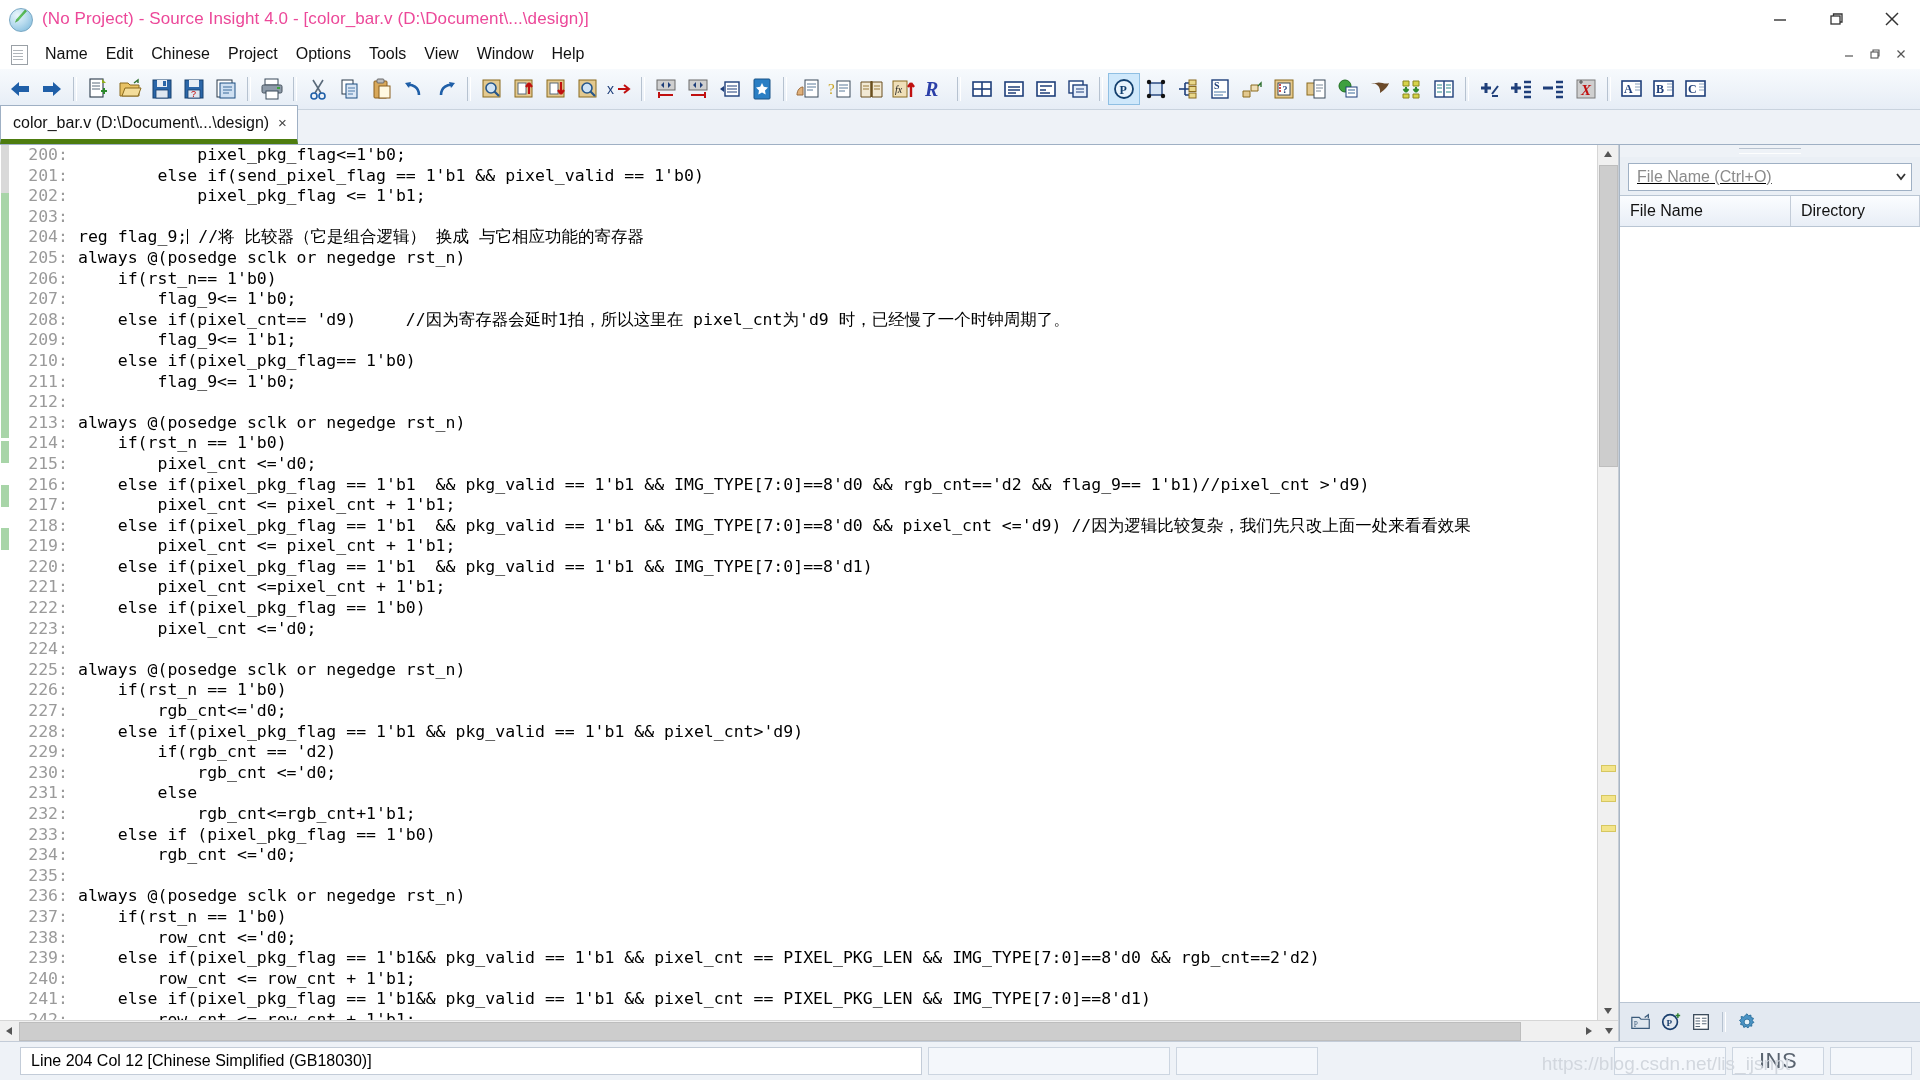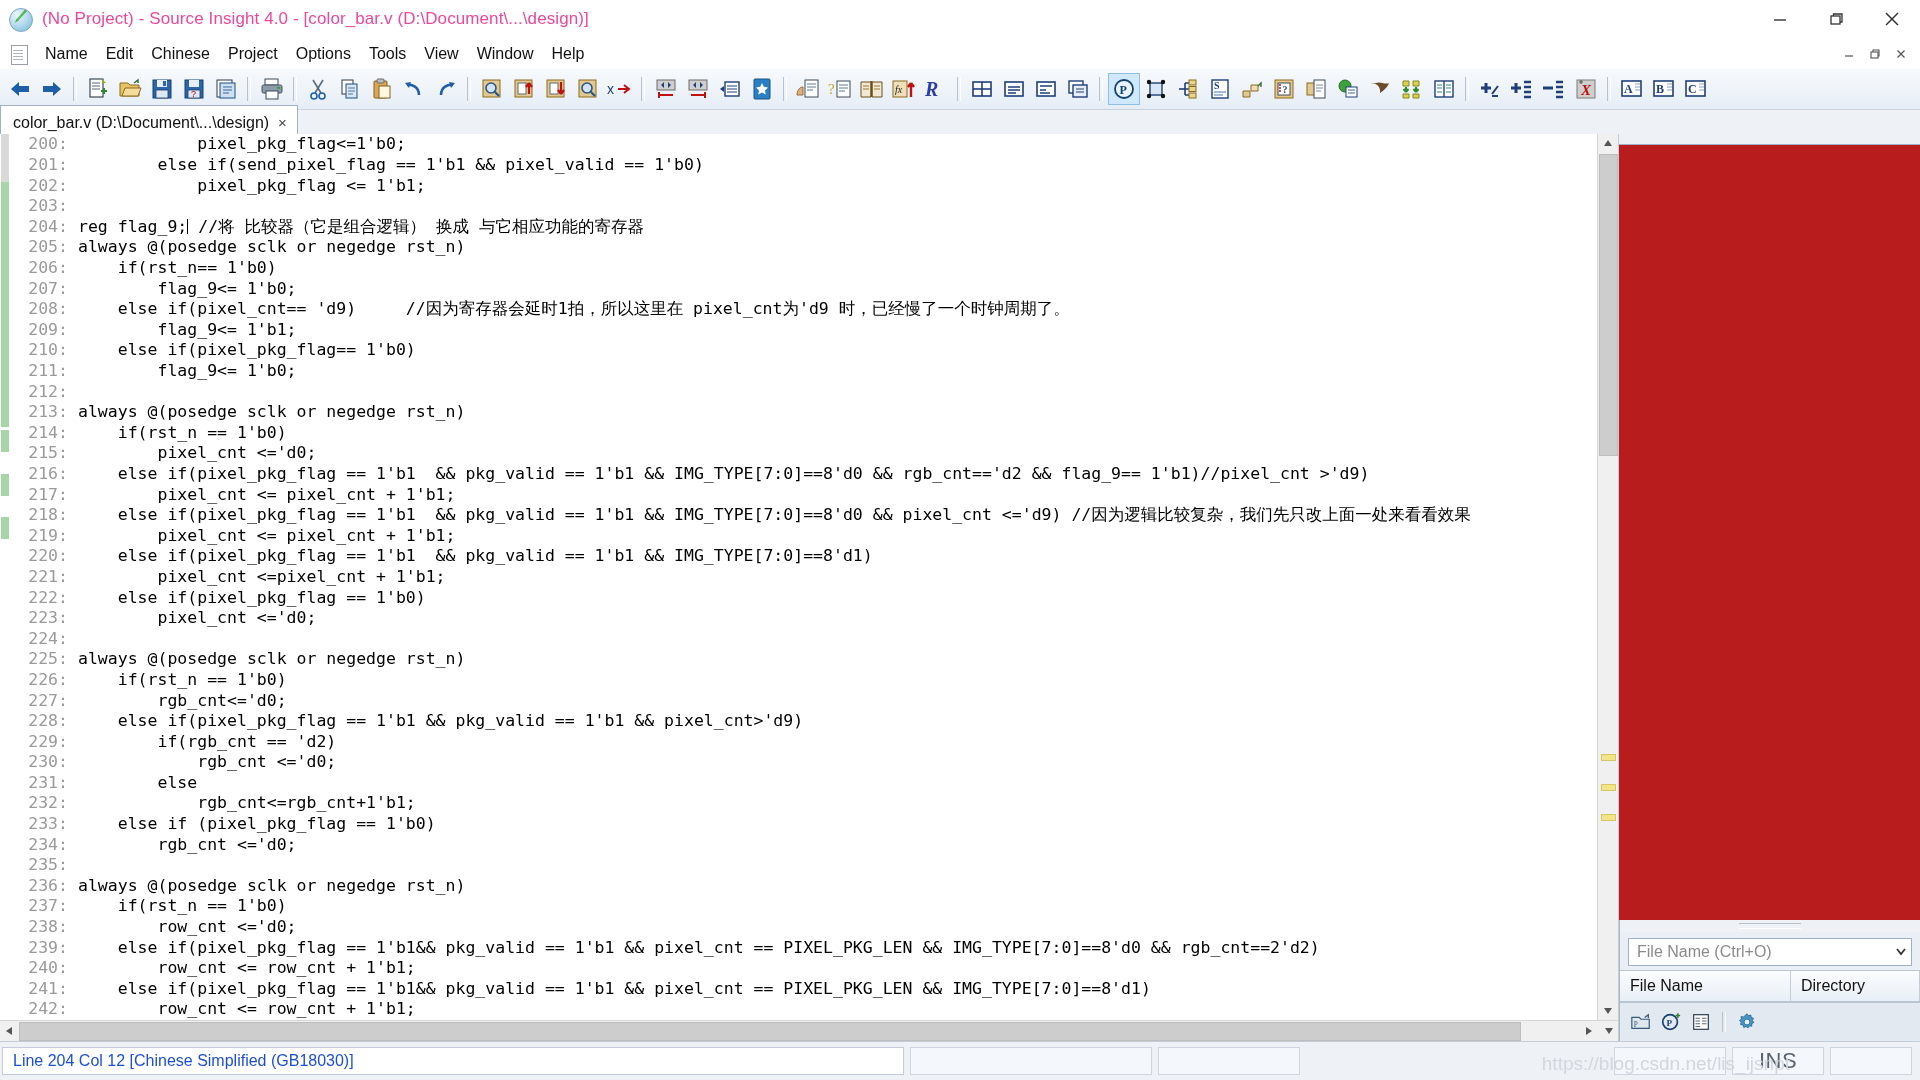--- a/index.html
+++ b/index.html
@@ -62,21 +62,21 @@
   }
   .tab{
     height:30px;display:flex;align-items:center;padding:0 10px 0 12px;font-size:16px;color:#111;
     border:1px solid #9fb0c4;border-bottom:none;background:linear-gradient(180deg,#f6f9fc,#e3eaf3);
     margin-right:-1px;white-space:nowrap;
   }
   .tab.sel{background:#ffffff;height:33px;border-bottom:5px solid #4d7c0f;}
   .tab .cls{margin-left:9px;color:#444;font-size:15px;line-height:1;}
 
   
-  .main{flex:1;display:flex;min-height:0;background:#b91c1c;align-items:flex-end;}
+  .main{flex:1;display:flex;min-height:0;background:#14532d;}
 
   
   .editor-wrap{flex:1;display:flex;flex-direction:column;min-width:0;background:#fff;border-right:1px solid #c6cdd6;}
   .editor-body{flex:1;display:flex;min-height:0;position:relative;overflow:hidden;}
   .marginbar{width:12px;background:#ffffff;flex:none;position:relative;}
   .marginbar .seg{position:absolute;left:1px;width:8px;}
   .code{
     flex:1;position:relative;overflow:hidden;background:#fff;
     font-family:"DejaVu Sans Mono","Liberation Mono",monospace;
     font-size:16.5px;line-height:20.6px;white-space:pre;
@@ -105,42 +105,42 @@
   .rp-grip{height:12px;display:flex;align-items:center;justify-content:center;background:#eef2f7;}
   .rp-grip .g{width:62px;height:4px;border-top:1px solid #b7c2cf;border-bottom:1px solid #fdfefe;}
   .rp-tabrow{height:32px;display:flex;align-items:stretch;background:#e6ecf3;border-bottom:1px solid #a9b6c4;}
   .rp-tab{
     display:flex;align-items:center;padding:0 12px;font-size:16px;color:#111;background:#ffffff;
     border-right:1px solid #a9b6c4;white-space:nowrap;
   }
   .rp-caret{width:34px;display:flex;align-items:center;justify-content:center;background:#fff;border-right:1px solid #a9b6c4;}
   .rp-spacer{flex:1;background:#fff;border-right:1px solid #a9b6c4;}
   .rp-close{width:28px;display:flex;align-items:center;justify-content:center;color:#333;font-size:16px;background:#e6ecf3;}
-  .rp-search{padding:6px 8px 4px 8px;background:#eaeff5;}
+  .rp-search{padding:6px 8px 4px 8px;background:#eaeff5;text-decoration:underline;}
   .rp-input{
     height:26px;background:#fff;border:1px solid #9fb0c4;display:flex;align-items:center;
     padding:0 4px 0 8px;font-size:16px;color:#8b8b8b;
   }
   .rp-input .v{flex:1;white-space:nowrap;overflow:hidden;}
   .rp-cols{display:flex;height:30px;background:linear-gradient(180deg,#fbfdff,#e8eef6);border-top:1px solid #b9c5d3;border-bottom:1px solid #b9c5d3;}
   .rp-col{display:flex;align-items:center;font-size:16px;color:#111;padding-left:10px;border-right:1px solid #c3ccd8;}
   .rp-col.c1{width:160px;}
   .rp-col.c2{flex:1;}
   .rp-list{flex:1;background:#ffffff;}
   .rp-bottom{height:38px;display:flex;align-items:center;background:#e3e9f1;border-top:1px solid #b9c5d3;padding-left:6px;}
   .rb{width:30px;height:28px;display:flex;align-items:center;justify-content:center;}
 
   
   .statusbar{
     height:38px;min-height:38px;background:#eef2f7;border-top:1px solid #c3ccd8;
     display:flex;align-items:center;position:relative;
   }
   .st-cell{
-    height:26px;margin:0 0 0 2px;background:#fff;border:1px solid #c3ccd8;display:flex;align-items:center;
-    padding:0 10px;font-size:16px;color:#1d4ed8;white-space:nowrap;
+    height:26px;margin:0 0 0 20px;background:#fff;border:1px solid #c3ccd8;display:flex;align-items:center;
+    padding:0 10px;font-size:16px;color:#000000;white-space:nowrap;
   }
   .st-cell.wide{width:880px;}
   .st-blank{height:26px;margin-left:6px;background:#f4f7fb;border:1px solid #ccd5e0;}
   .st-right{margin-left:auto;display:flex;align-items:center;padding-right:8px;}
   .wm{
     position:absolute;right:130px;bottom:5px;font-size:19px;color:#d2d7de;
     font-family:"Liberation Sans",sans-serif;white-space:nowrap;pointer-events:none;
   }
   .ins{font-size:22px;color:#5a6470;padding:0 16px;letter-spacing:.5px;}
 </style>

